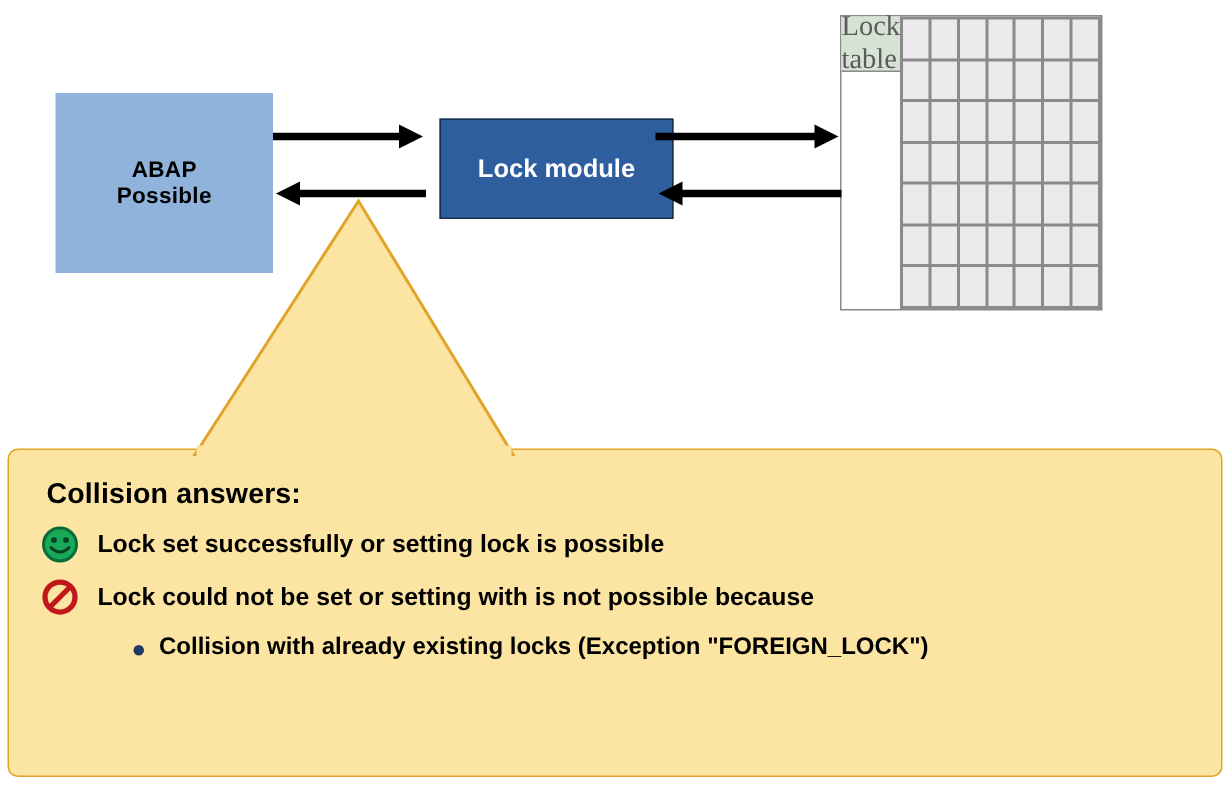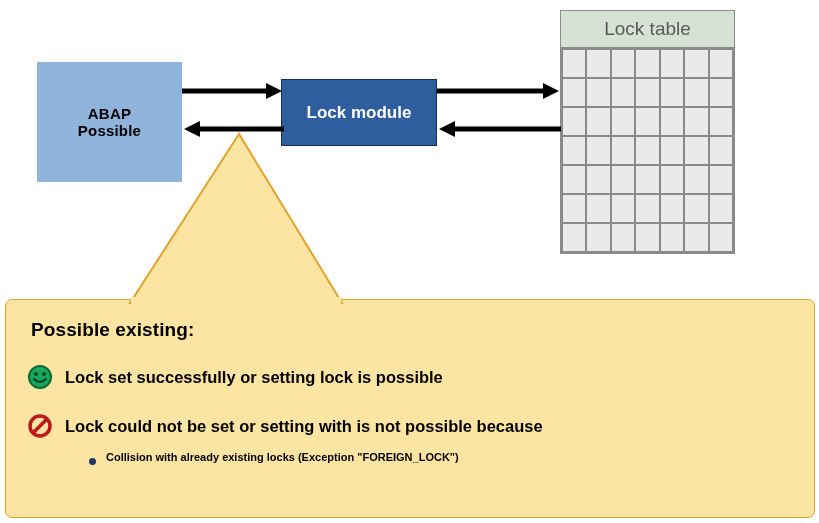--- a/index.html
+++ b/index.html
@@ -39,42 +39,43 @@
     top: 62px;
     width: 145px;
     height: 120px;
     background: #8FB3DA;
     color: #000000;
     font-size: 15px;
     letter-spacing: 0.2px;
   }
 
   #lock-module-box {
-    left: 281px;
+    left: 293px;
     top: 79px;
     width: 156px;
     height: 67px;
     background: #2E5E9E;
     border: 1.5px solid #17304f;
     color: #ffffff;
     font-size: 17px;
   }
 
   
   #lock-table {
     position: absolute;
     left: 560px;
     top: 10px;
     width: 175px;
-    height: 244px;
+    height: 197px;
     box-sizing: border-box;
     border: 1.5px solid #8a8a8a;
     background: #ffffff;
     display: flex;
-    flex-direction: column;
+    flex-direction: row;
+    font-family: Liberation Serif, serif;
   }
   #lock-table-header {
     height: 37px;
     flex: 0 0 37px;
     background: #D6E3D4;
     border-bottom: 1.5px solid #8a8a8a;
     display: flex;
     align-items: center;
     justify-content: center;
     color: #5a5a5a;
@@ -142,21 +143,21 @@
     font-size: 19px;
     font-weight: bold;
     color: #000000;
     margin: 4px 0 0 4px;
     letter-spacing: 0.1px;
   }
 
   .answer-row {
     display: flex;
     align-items: flex-start;
-    margin-top: 26px;
+    margin-top: 12px;
   }
   .answer-row .status-icon {
     flex: 0 0 26px;
     width: 26px;
     height: 26px;
     margin-right: 12px;
     margin-top: -3px;
   }
   .answer-text {
     font-size: 16.5px;
@@ -180,21 +181,21 @@
   .sub-bullet {
     flex: 0 0 auto;
     width: 7px;
     height: 7px;
     border-radius: 50%;
     background: #1F3864;
     margin-right: 10px;
     margin-top: 7px;
   }
   .sub-text {
-    font-size: 11px;
+    font-size: 16px;
     font-weight: bold;
     color: #000000;
     line-height: 1.1;
   }
 </style>
 </head>
 <body>
 
 <div id="canvas">
 
@@ -286,21 +287,21 @@
 
   <svg id="callout-tail" viewBox="0 0 230 185">
     <polygon points="109,9 0,178 212,178" fill="#FCE4A2" stroke="#E0A42B" stroke-width="2"></polygon>
     <rect x="1" y="172" width="210" height="13" fill="#FCE4A2"></rect>
   </svg>
 
   <div id="callout"></div>
 
   <div id="callout-body">
 
-    <div id="callout-title">Possible existing:</div>
+    <div id="callout-title">Collision answers:</div>
 
     <div class="answer-row">
       <svg class="status-icon" viewBox="0 0 26 26">
         <circle cx="13" cy="13" r="11" fill="#17A85A" stroke="#0A6B38" stroke-width="2"></circle>
         <circle cx="9" cy="10" r="1.9" fill="#0A3D22"></circle>
         <circle cx="17" cy="10" r="1.9" fill="#0A3D22"></circle>
         <path d="M7 15 Q13 21 19 15" fill="none" stroke="#0A3D22" stroke-width="2" stroke-linecap="round"></path>
       </svg>
       <div class="answer-text">Lock set successfully or setting lock is possible</div>
     </div>

